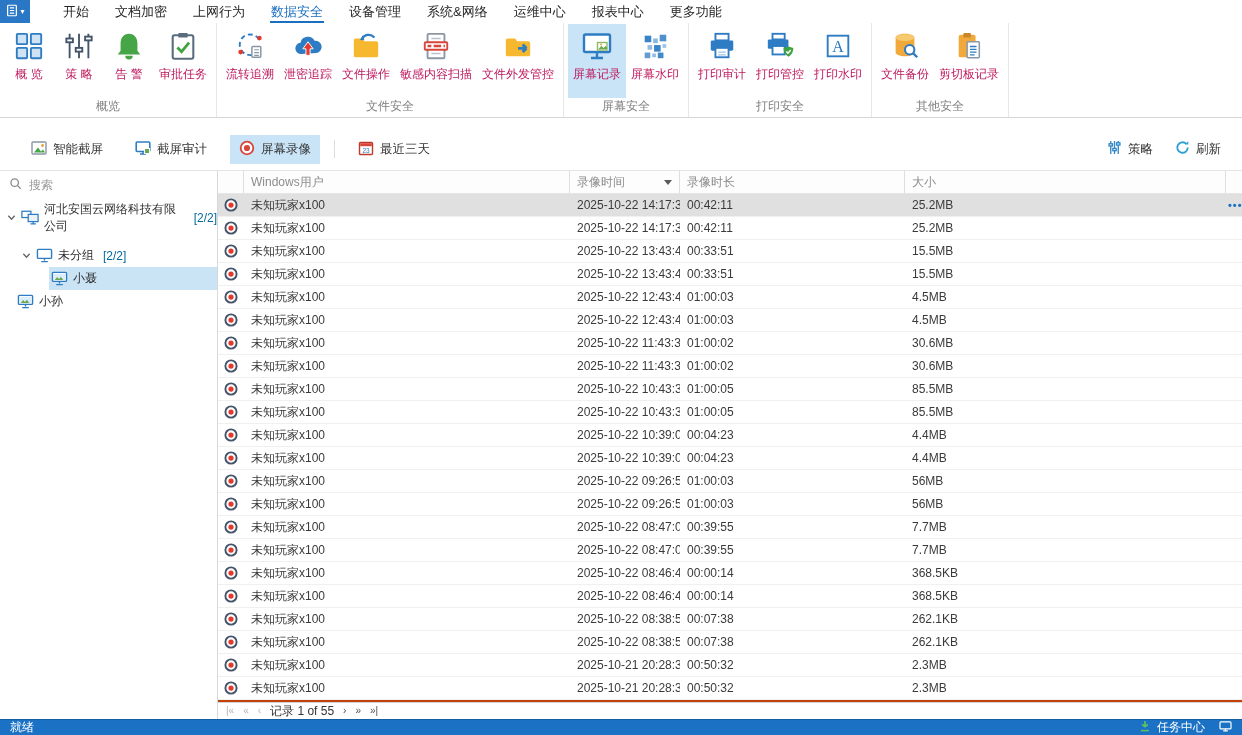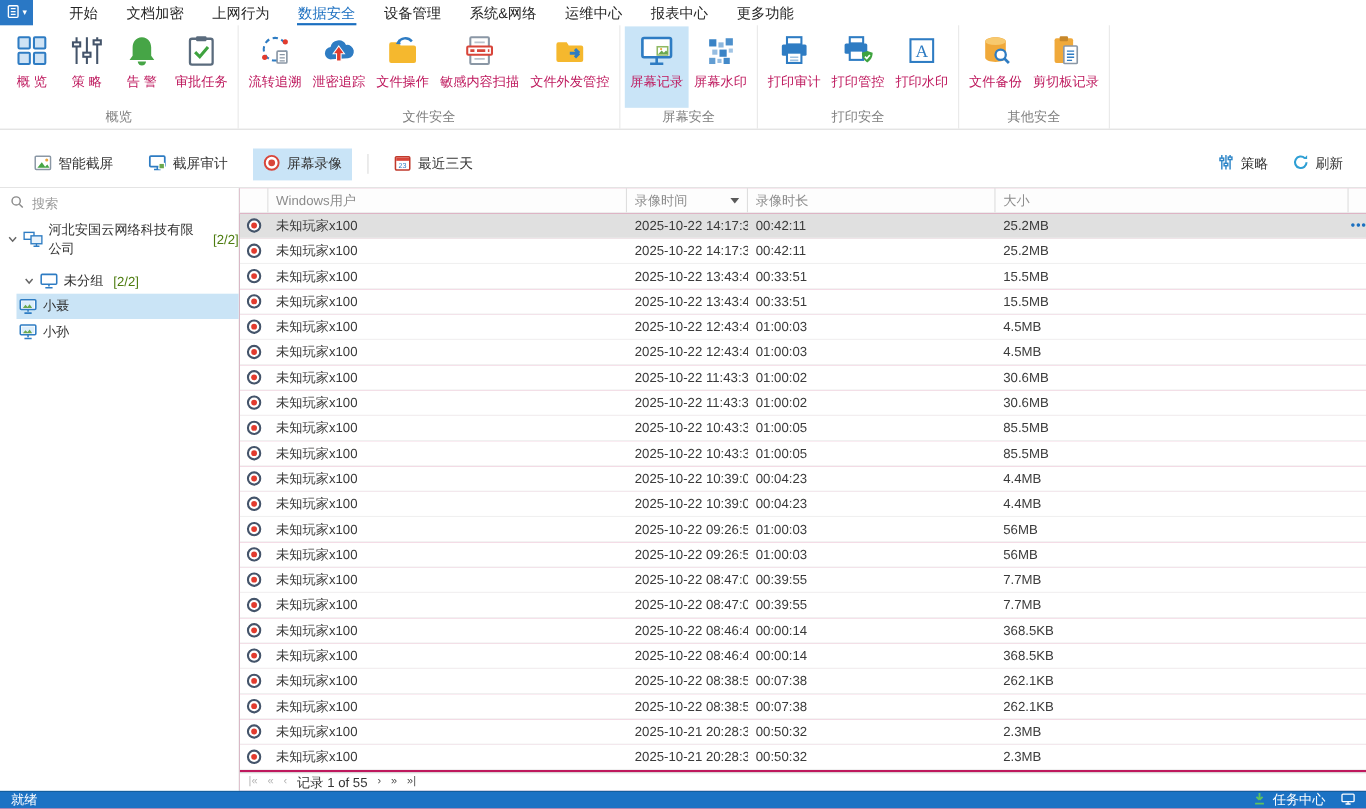--- a/index.html
+++ b/index.html
@@ -36,23 +36,23 @@
   .content { display:flex; height:549px; border-top:1px solid #e4e4e4; }
   .sidebar { width:218px; border-right:1px solid #d8d8d8; display:flex; flex-direction:column; background:#fff; }
   .search-row { height:27px; display:flex; align-items:center; padding:0 9px; gap:7px; }
   .search-input { border:none; outline:none; flex:1; font-size:12px; color:#333; font-family:"Liberation Sans",sans-serif; }
   .search-input::placeholder { color:#9a9a9a; }
   .tree { padding-top:8px; }
   .tree-item { height:23px; display:flex; align-items:center; font-size:12px; color:#303030; cursor:default; }
   .tree-chevron { width:15px; display:flex; justify-content:center; flex:none; }
   .tree-hl { display:flex; align-items:center; gap:5px; flex:1; height:100%; padding-left:2px; }
   .tree-item.selected .tree-hl { background:#cae4f6; }
-  .tree-count { margin-left:4px; color:#4d7c0f; }
+  .tree-count { margin-left:4px; color:#0369a1; }
   
-  .table-area { flex:1; display:flex; flex-direction:column; background:#be185d; min-width:0; }
+  .table-area { flex:1; display:flex; flex-direction:column; background:#c2410c; min-width:0; }
   .thead { height:23px; display:flex; color:#8c8c8c; background:#fdfdfd; border-bottom:1px solid #e6e6e6; flex:none; }
   .th { display:flex; align-items:center; padding:0 7px; border-right:1px solid #dedede; font-size:12px; white-space:nowrap; }
   .th:last-child { border-right:none; }
   .sort-caret { margin-left:auto; width:0; height:0; border-left:4px solid transparent; border-right:4px solid transparent; border-top:5px solid #5a5a5a; }
   .tbody { flex:1; overflow:hidden; }
   .tr { height:23px; display:flex; align-items:center; border-bottom:1px solid #f0f0f0; background:#fff; }
   .tr.selected { background:#e0e0e0; }
   .td { padding:0 7px; font-size:12px; color:#3a3a3a; white-space:nowrap; overflow:hidden; display:flex; align-items:center; height:100%; }
   .cell-icon { justify-content:center; padding:0; }
   .row-ellipsis { color:#1c70c0; font-weight:bold; font-size:11px; letter-spacing:1px; margin-left:auto; padding-right:2px; }
@@ -388,21 +388,21 @@
             <span style="display: flex;">
               <svg width="17" height="16" viewBox="0 0 18 17" fill="none" stroke="#2e7cc3" stroke-width="1.5">
                 <rect x="1.5" y="1.5" width="15" height="9.5" rx="1" fill="#fff"></rect>
                 <path d="M9 11v2.3M5.5 14.5h7"></path>
               </svg>
             </span>
             <span>未分组</span>
             <span class="tree-count">[2/2]</span>
           </span>
         </div>
-        <div class="tree-item selected" style="">
+        <div class="tree-item selected" style="padding-left: 34px;">
           <span class="tree-chevron"></span>
           <span class="tree-hl">
             <span style="display: flex;">
               <svg width="17" height="16" viewBox="0 0 18 17">
                 <rect x="1.5" y="1.5" width="15" height="9.5" rx="1" fill="#fff" stroke="#2e7cc3" stroke-width="1.5"></rect>
                 <rect x="3" y="3" width="12" height="6.5" fill="#dceefb"></rect>
                 <path d="M4 9.5l2.5-3 2 2 2-2.5 2.5 3.5z" fill="#6aa84f"></path>
                 <path d="M9 11v2.3M5.5 14.5h7" stroke="#2e7cc3" stroke-width="1.5" fill="none"></path>
               </svg>
             </span>

